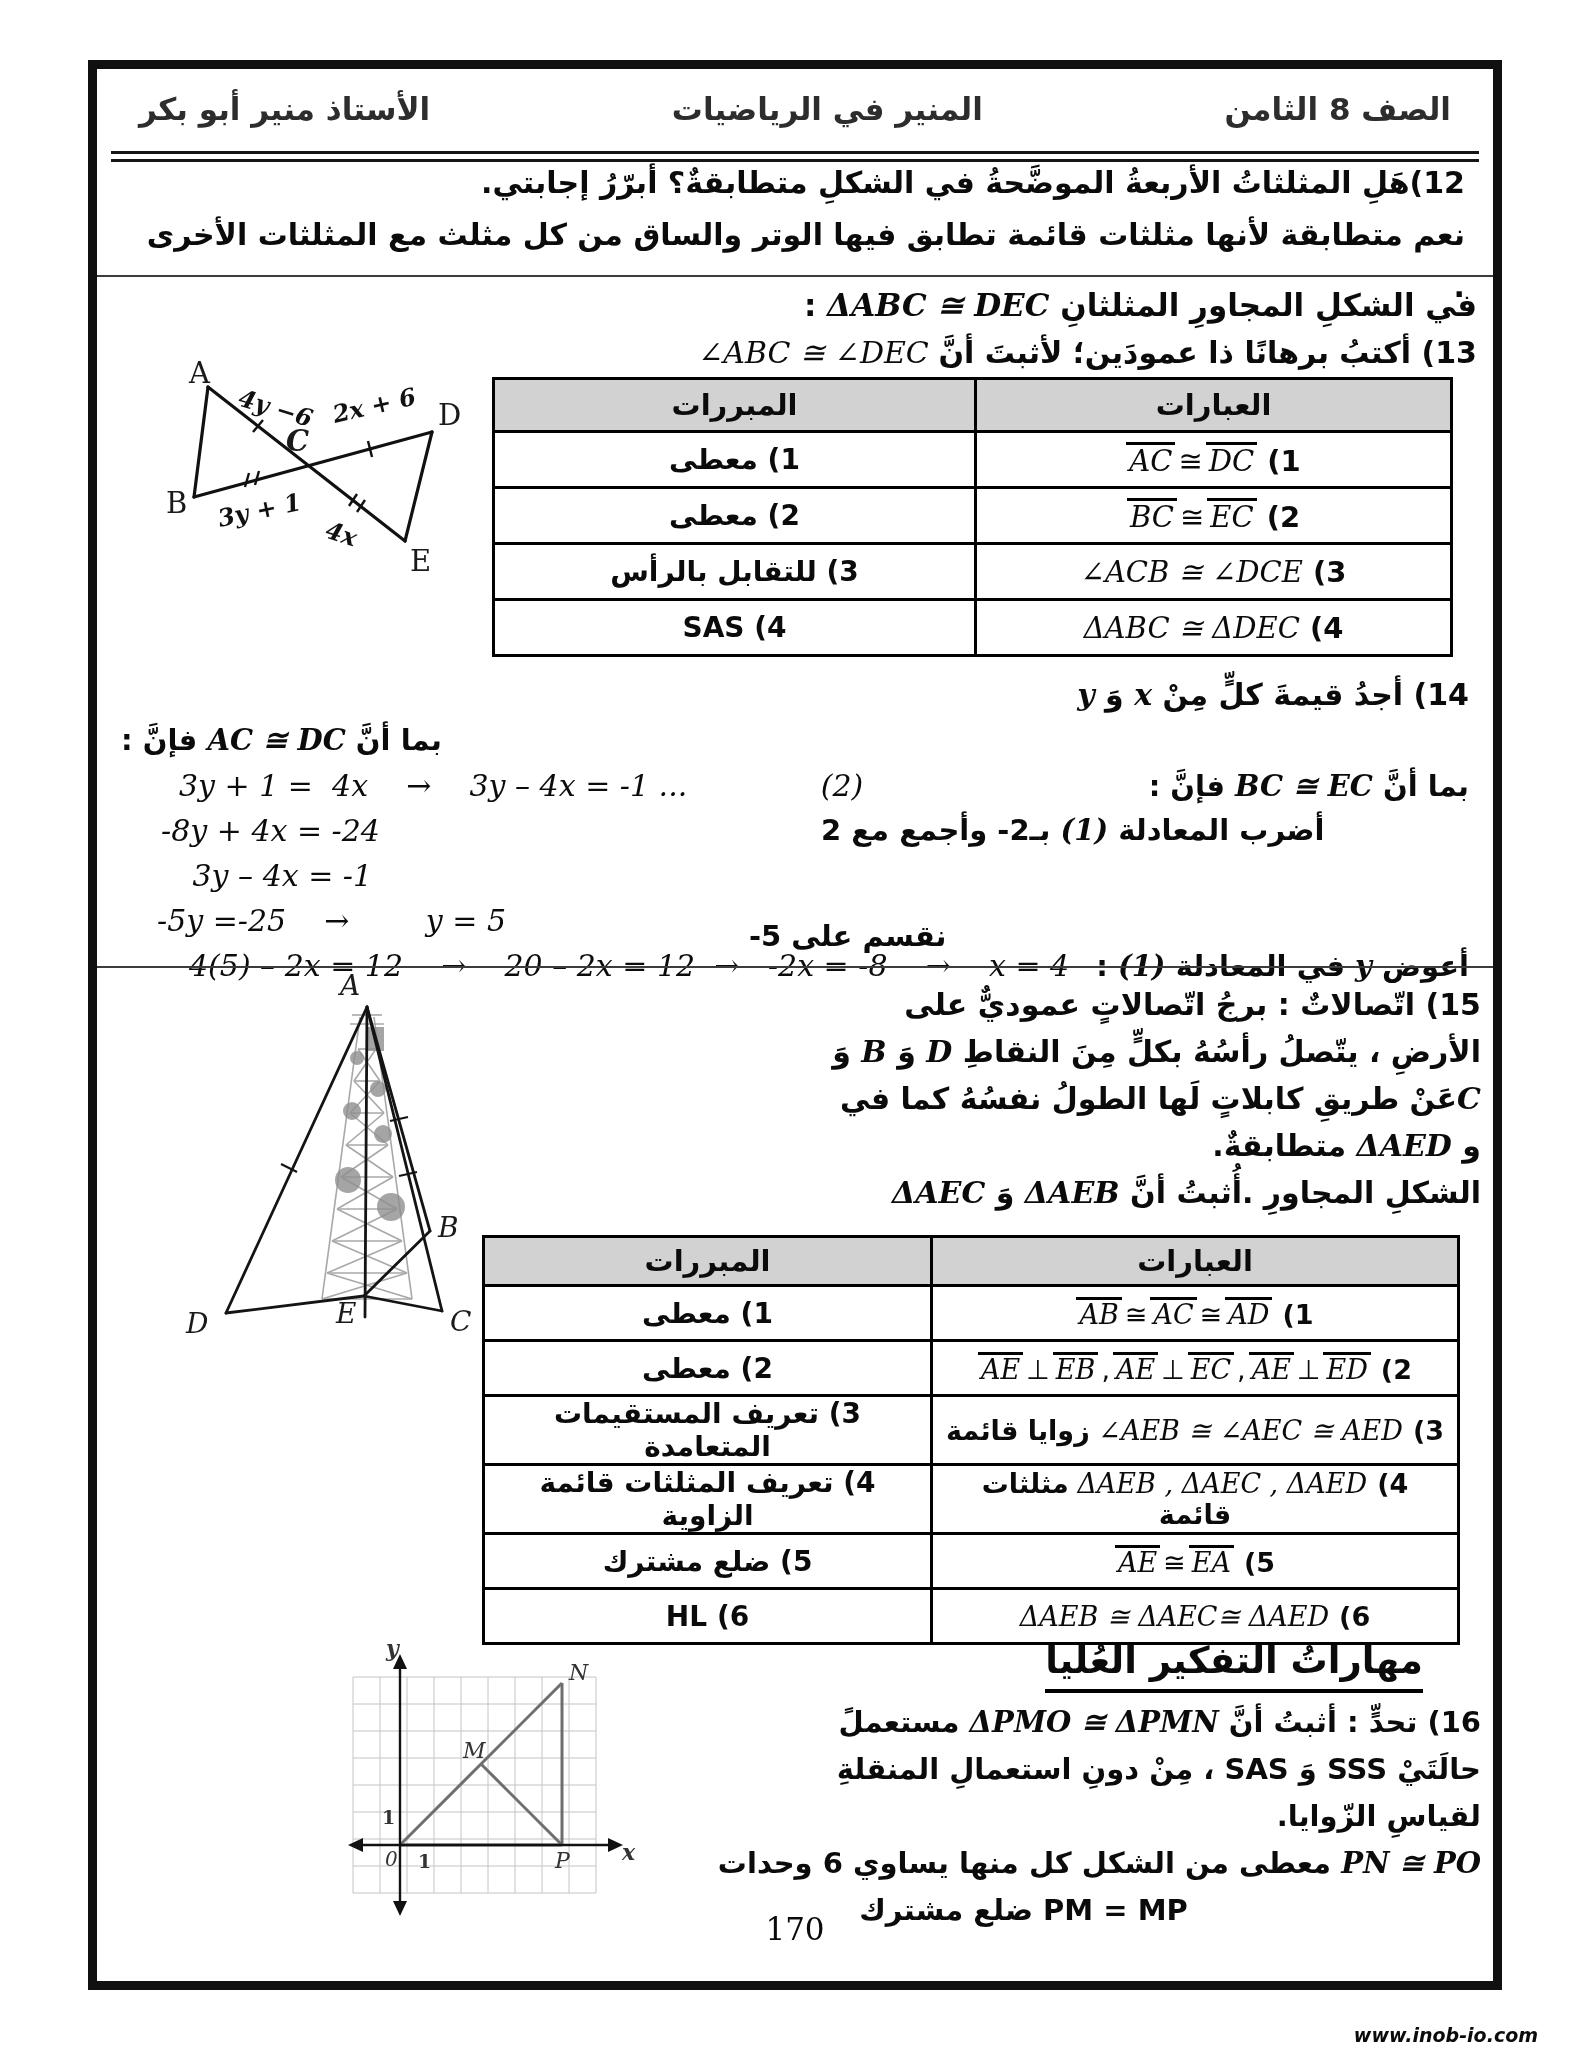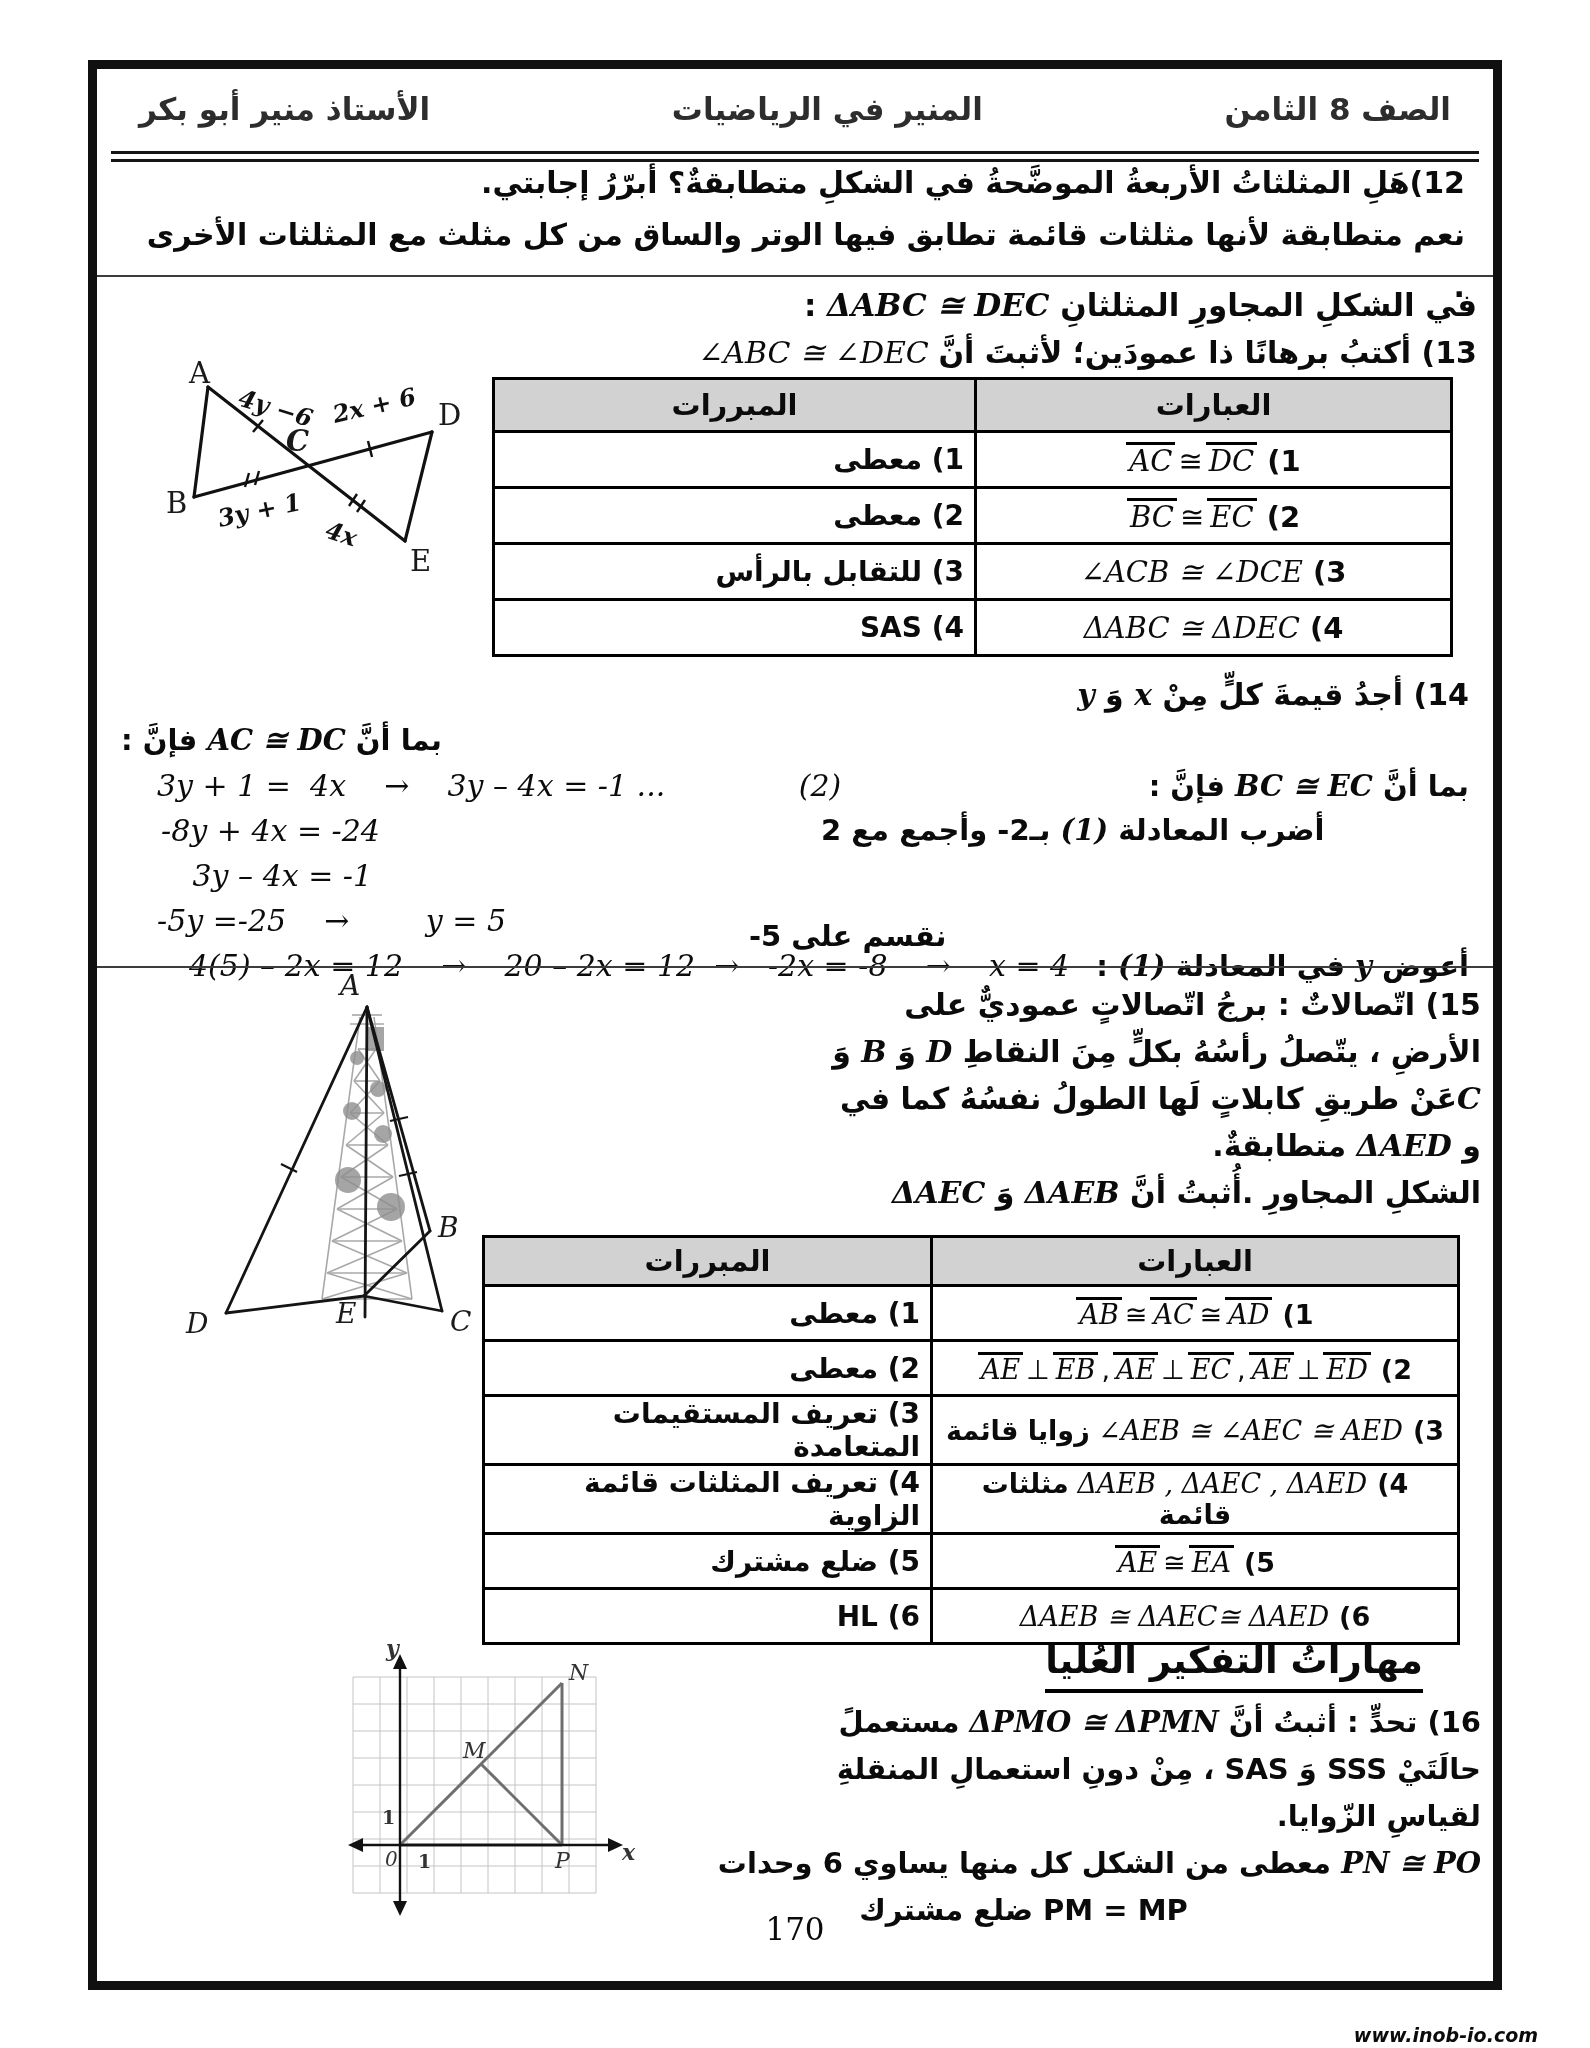--- a/index.html
+++ b/index.html
@@ -17,21 +17,21 @@
   .op{font-family:"DejaVu Sans",sans-serif;font-style:normal;padding:0 3px;}
   
   .q12{position:absolute;top:88px;right:28px;left:28px;text-align:right;direction:rtl;font-size:30px;font-weight:bold;line-height:52px;}
   
   .q13h{position:absolute;top:213px;right:16px;left:420px;text-align:right;direction:rtl;font-size:30px;line-height:47px;}
   .q13h .b{font-weight:bold;font-size:31px;}
   
   table.proof{border-collapse:collapse;table-layout:fixed;}
   table.proof td,table.proof th{border:3px solid #000;padding:0 10px;vertical-align:middle;}
   table.proof th{background:#d2d2d2;font-size:29px;font-weight:bold;text-align:center;}
-  td.reason{font-size:28px;font-weight:bold;direction:rtl;}
+  td.reason{text-align:center;font-size:28px;font-weight:bold;direction:rtl;}
   td.stmt{text-align:center;font-size:29px;direction:rtl;}
   td.stmt .sn{font-weight:bold;padding-left:10px;}
   .t1{position:absolute;left:395px;top:308px;width:958px;}
   .t1 th{height:50px;} .t1 td{height:53px;}
   .t1 col.c-r{width:482px;} .t1 col.c-s{width:476px;}
   .t2{position:absolute;left:385px;top:1166px;width:975px;}
   .t2 th{height:46px;} .t2 td{height:52px;}
   .t2 col.c-r{width:448px;} .t2 col.c-s{width:527px;}
   .t2 td.stmt{font-size:27px;}
   
@@ -160,21 +160,21 @@
       <span class="m ltr">y</span>
     </div>
     <div class="ln fx">
       <span class="arr">
         <span>بما أنَّ</span>
         <span class="m ltr">AC ≅ DC</span>
         <span>فإنَّ :</span>
       </span>
     </div>
     <div class="ln fx">
-      <span class="eq" style="margin-left:36px;">3y + 1 =  4x    →    3y – 4x = -1 ...              (2)</span>
+      <span class="eq" style="margin-left:58px;">3y + 1 =  4x    →    3y – 4x = -1 ...              (2)</span>
       <span class="arr">
         <span>بما أنَّ</span>
         <span class="m ltr">BC ≅ EC</span>
         <span>فإنَّ :</span>
       </span>
     </div>
     <div class="ln">
       <span class="eq" style="position:absolute;left:40px;top:0;font-style:italic;">-8y + 4x = -24</span>
       <span class="arr" style="position:absolute;left:700px;top:0;">
         <span>أضرب المعادلة</span>

